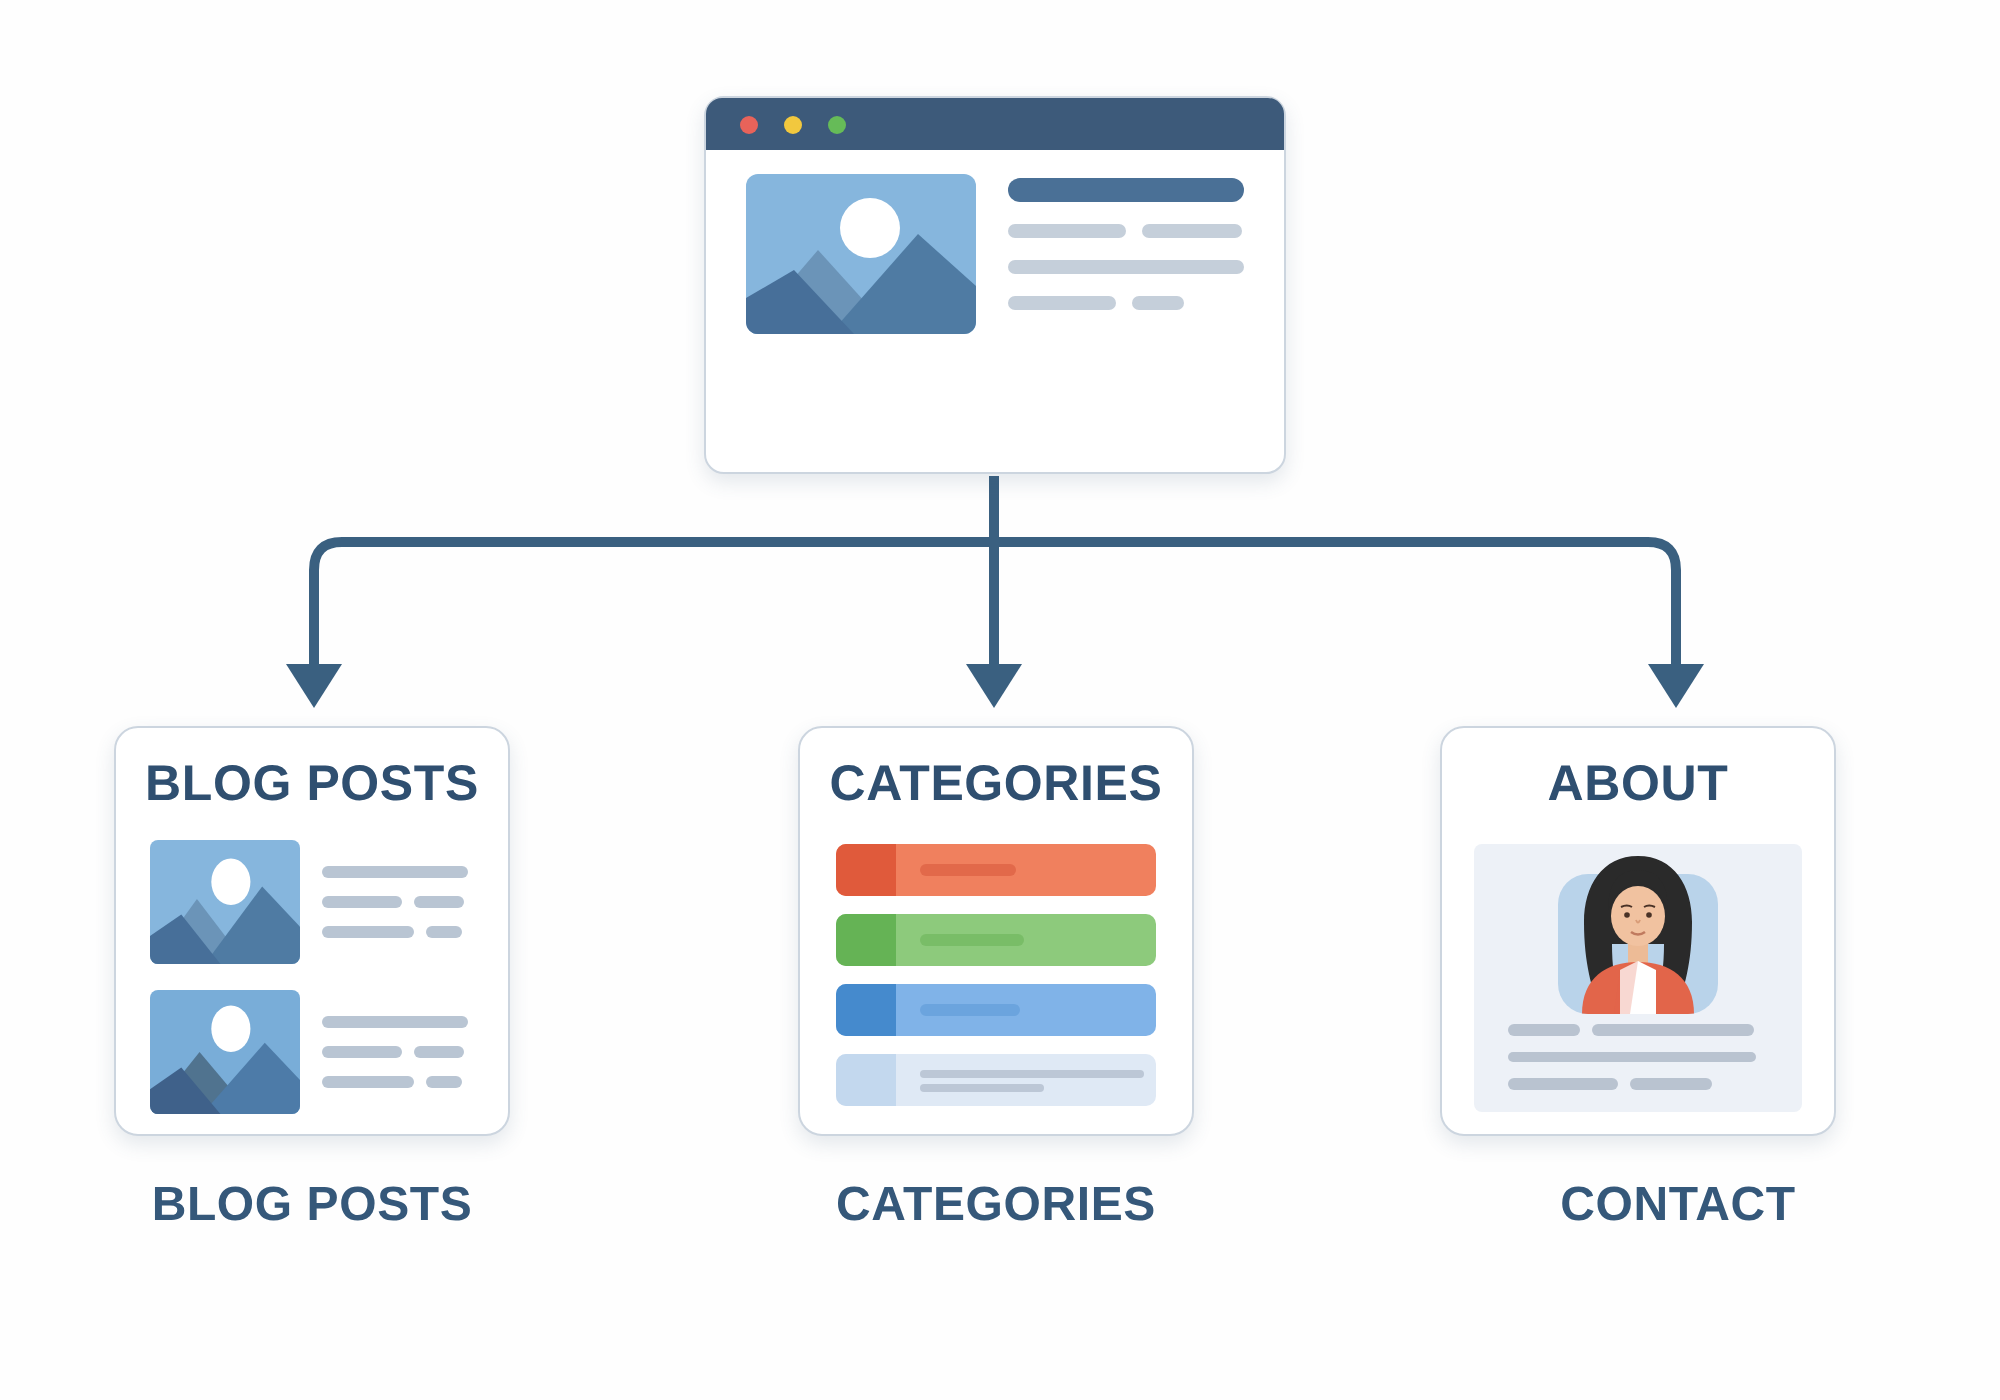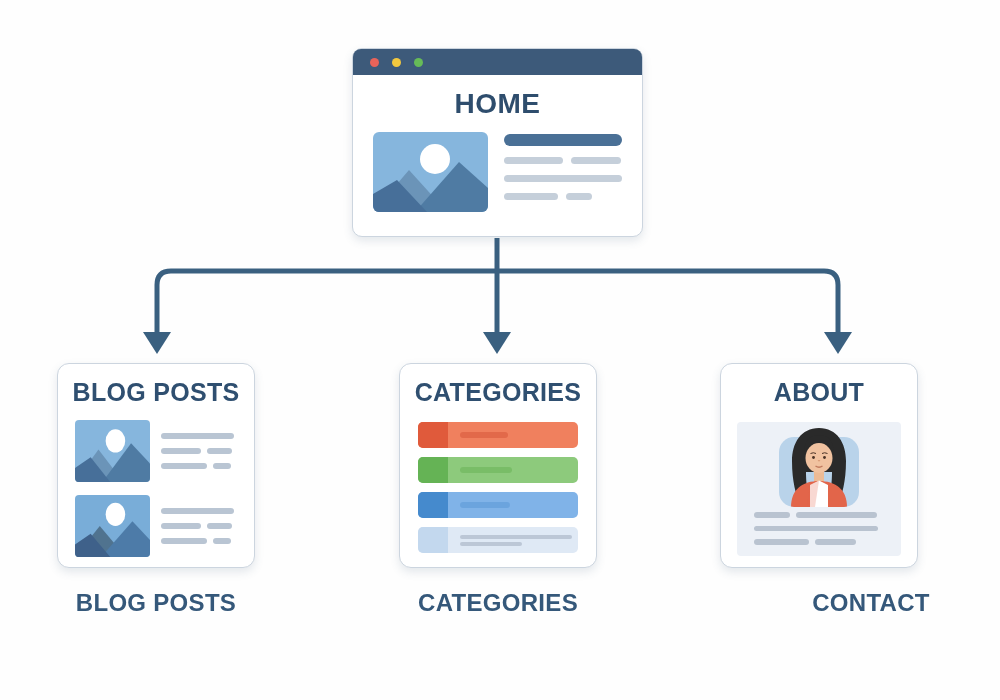--- a/index.html
+++ b/index.html
@@ -32,21 +32,21 @@
   .tl{background:#c5cfda;border-radius:4px;height:7px;}
   .tl-dark{background:#4a7096;height:12px;border-radius:6px;}
   .lrow{display:flex;gap:8px;}
   .mt11{margin-top:11px;}
 
   
   .child-title{text-align:center;margin-top:14px;font-size:25px;font-weight:bold;
                color:#2f4f70;letter-spacing:.3px;}
   .caption{position:absolute;top:589px;width:198px;text-align:center;font-size:24px;
            font-weight:bold;color:#35587a;letter-spacing:.3px;}
-  .caption-blog{left:57px;} .caption-categories{left:399px;} .caption-about{left:772px;}
+  .caption-blog{left:57px;} .caption-categories{left:399px;} .caption-about{left:740px;}
 
   
   .post{display:flex;gap:11px;padding:0 17px;margin-top:13px;align-items:center;}
   .thumb{width:75px;height:62px;border-radius:4px;overflow:hidden;flex:none;line-height:0;}
   .post-lines{flex:1;display:flex;flex-direction:column;gap:9px;}
   .pl{height:6px;border-radius:3px;background:#b9c5d3;}
   .plrow{display:flex;gap:6px;}
 
   
   .cat-list{padding:0 18px;margin-top:15px;}
@@ -89,21 +89,20 @@
       <polygon points="824,332 852,332 838,354"></polygon>
     </g>
   </svg>
 
   <div class="card home-card">
     <div class="home-header">
       <span class="dot dot-red"></span>
       <span class="dot dot-yellow"></span>
       <span class="dot dot-green"></span>
     </div>
-    <div class="home-title">HOME</div>
     <div class="home-body">
       <div class="hero">
         <svg viewBox="0 0 115 80" preserveAspectRatio="none">
           <rect width="115" height="80" fill="#86b6dd"></rect>
           <circle cx="62" cy="27" r="15" fill="#ffffff"></circle>
           <polygon points="0,80 36,38 74,80" fill="#6b94b8"></polygon>
           <polygon points="42,80 86,30 115,56 115,80" fill="#4f7ba3"></polygon>
           <polygon points="0,80 0,62 24,48 54,80" fill="#476f99"></polygon>
         </svg>
       </div>

